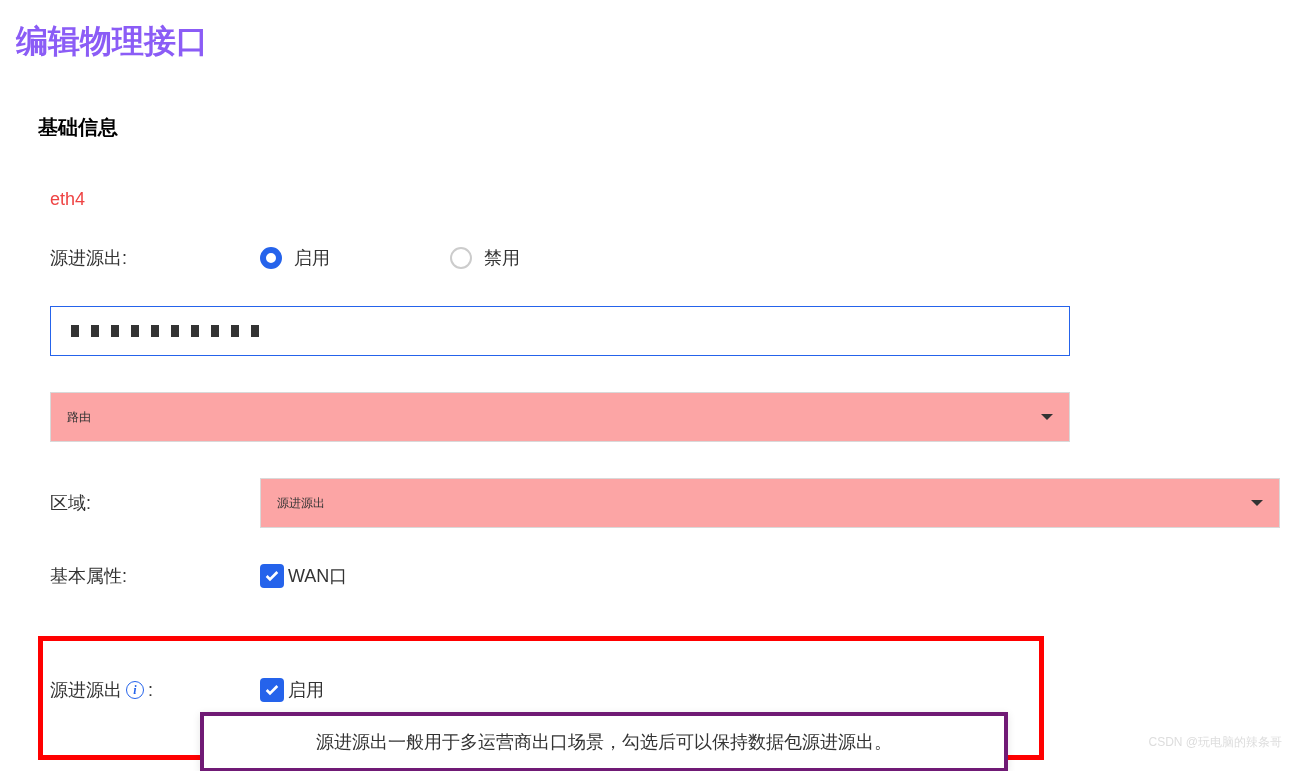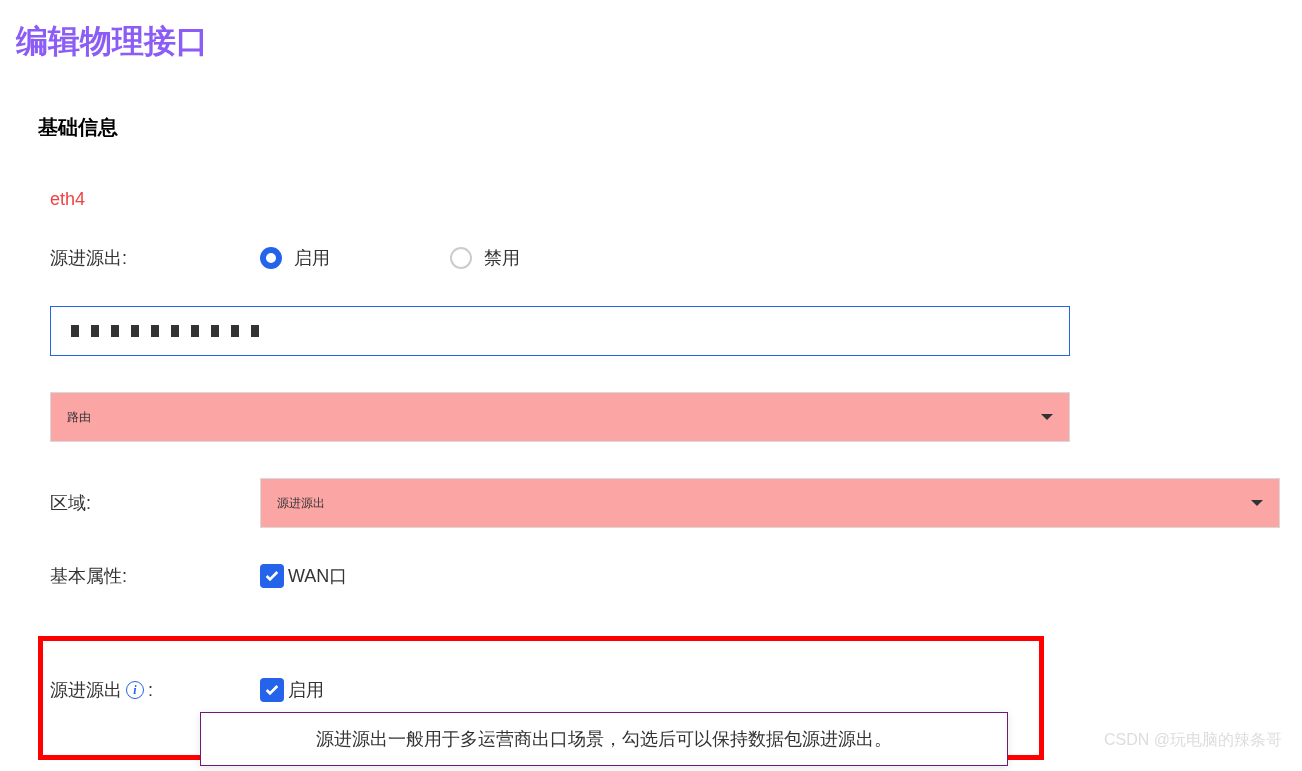--- a/index.html
+++ b/index.html
@@ -145,32 +145,32 @@
       height: 124px;
       border: 5px solid #ff0000;
     }
     .tooltip-box {
       position: absolute;
       left: 200px;
       top: 712px;
       width: 808px;
       padding: 14px 20px;
       background: #fff;
-      border: 1px solid #701a75;
+      border: 4px solid #701a75;
       box-shadow: 0 2px 8px rgba(0,0,0,0.1);
       font-size: 18px;
       color: #333;
       text-align: center;
     }
     .watermark {
       position: absolute;
       right: 20px;
       bottom: 20px;
       color: #ddd;
-      font-size: 16px;
+      font-size: 12px;
     }
     .source-row {
       position: absolute;
       left: 0;
       top: 660px;
       width: 100%;
     }
   </style>
 </head>
 <body>

